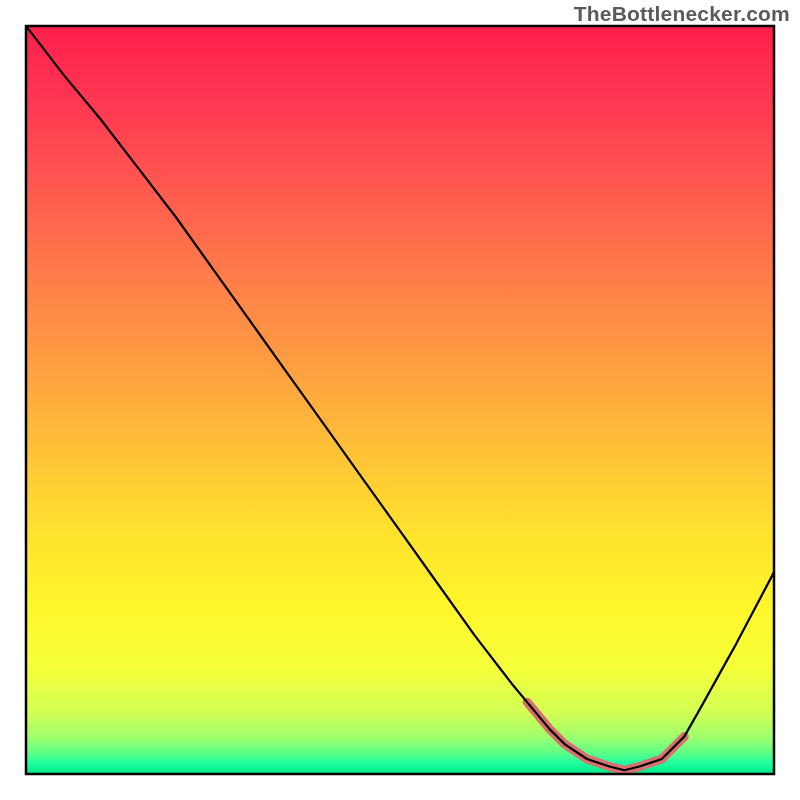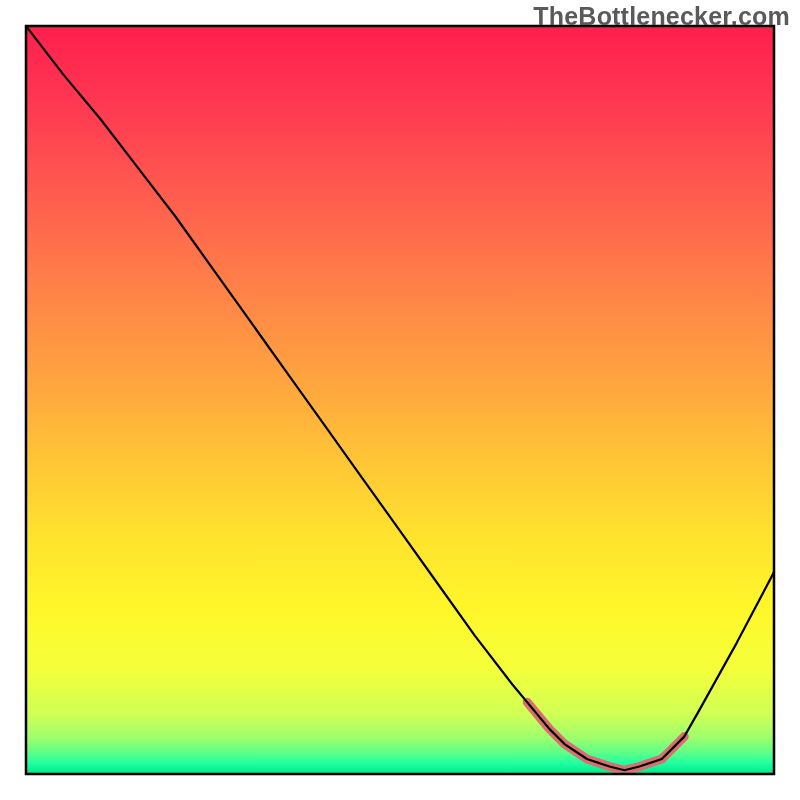--- a/index.html
+++ b/index.html
@@ -13,21 +13,21 @@
   }
   .plot-wrap {
     position: relative;
     width: 800px;
     height: 800px;
   }
   .watermark {
     position: absolute;
     top: 2px;
     right: 10px;
-    font-size: 25px;
+    font-size: 21px;
     font-weight: 600;
     color: #5a5a5a;
     letter-spacing: 0.2px;
     z-index: 20;
     user-select: none;
   }
   svg.chart {
     position: absolute;
     left: 0;
     top: 0;

